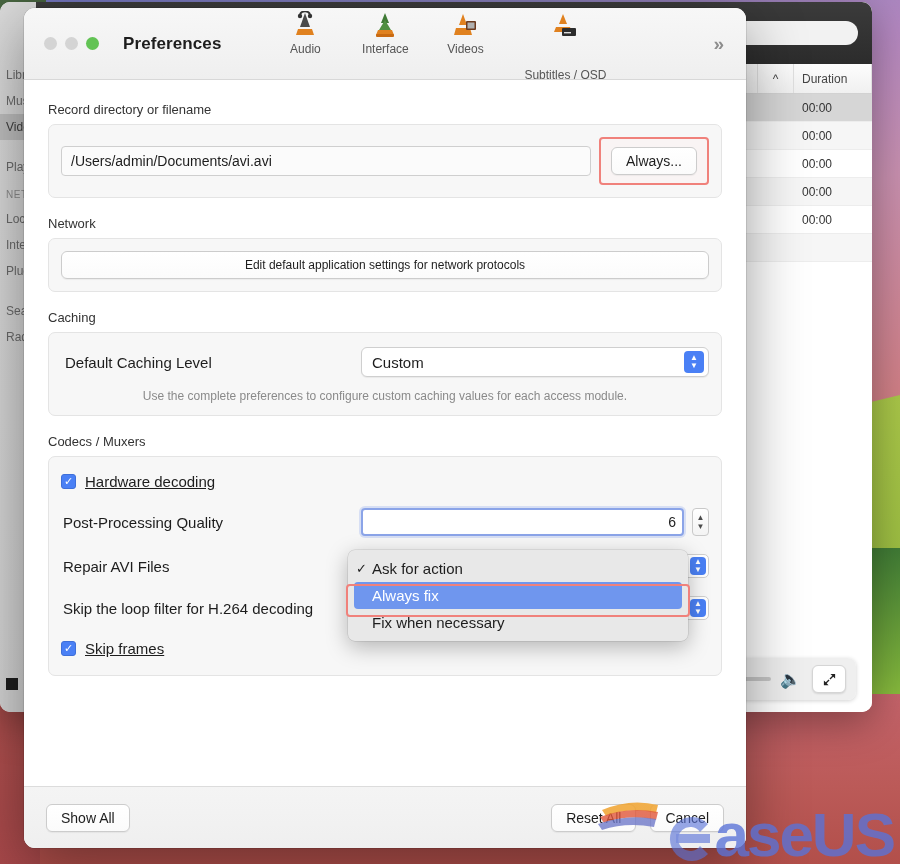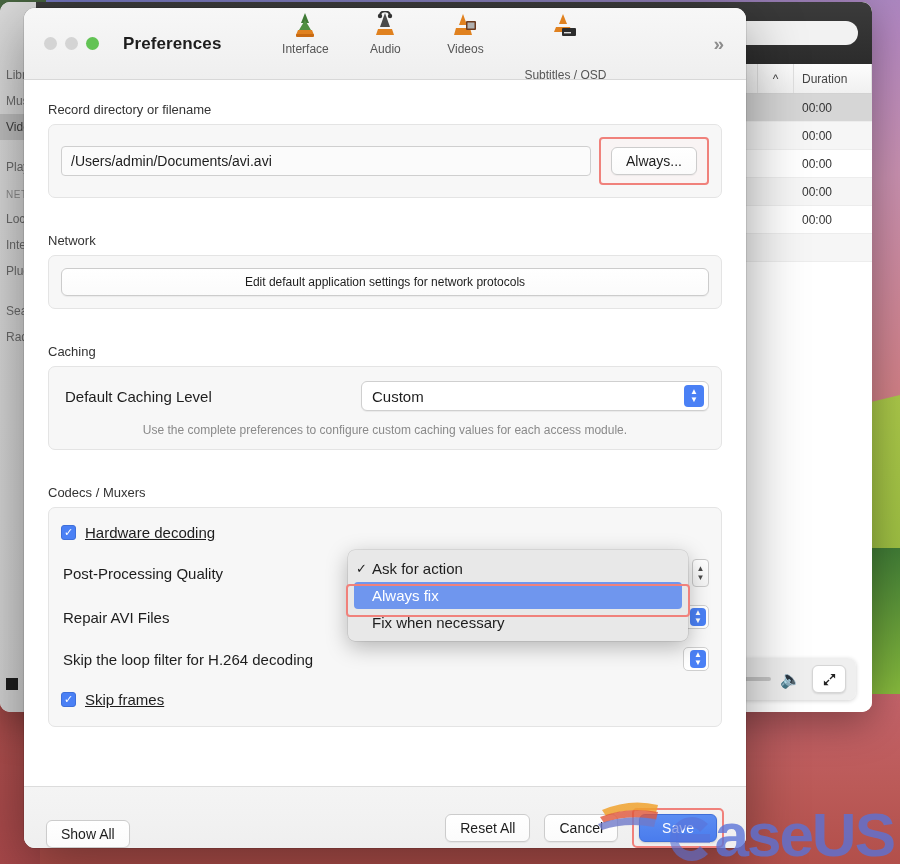--- a/index.html
+++ b/index.html
@@ -197,21 +197,21 @@
   }
   .sec-label {
     font-size: 13px; color: #333;
     margin-bottom: 7px;
   }
   .panel {
     background: #f7f7f7;
     border: 1px solid #e4e4e4;
     border-radius: 7px;
     padding: 14px;
-    margin-bottom: 35px;
+    margin-bottom: 18px;
   }
   .row { display: flex; align-items: center; }
 
   #path-field {
     flex: 1;
     height: 30px;
     background: #fbfbfb;
     border: 1px solid #cfcfcf;
     border-radius: 4px;
     font-size: 14px; color: #1d1d1d;
@@ -336,21 +336,21 @@
     border: 2px solid #f0817b;
     border-radius: 4px;
     z-index: 41;
   }
 
   #prefs-footer {
     height: 62px;
     flex: 0 0 62px;
     background: linear-gradient(180deg,#f4f4f4 0%, #efefef 100%);
     border-top: 1px solid #dcdcdc;
-    display: flex; align-items: flex-end;
+    display: flex; align-items: center;
     padding: 0 22px;
     position: relative;
   }
   #footer-right { margin-left: auto; display: flex; align-items: center; gap: 14px; }
   .btn-primary {
     background: linear-gradient(180deg,#5b8df2 0%, #4a7ced 100%);
     border: 1px solid #3f6fd8;
     color: #fff;
     border-radius: 6px;
     font-size: 14px;
@@ -502,39 +502,39 @@
       <div class="light close"></div>
       <div class="light min"></div>
       <div class="light zoom"></div>
     </div>
     <div id="prefs-title">Preferences</div>
 
     <div id="toolbar-items">
       <div class="tb-item">
         <div class="tb-icon">
           <svg width="26" height="28" viewBox="0 0 26 28">
-            <path d="M13 2 L17 12 L9 12 Z" fill="#3f7a35"></path>
-            <path d="M13 9 L19 19 L7 19 Z" fill="#4f8f40"></path>
-            <path d="M6 19 L20 19 L22 24 L4 24 Z" fill="#e0811f"></path>
-            <rect x="4" y="23" width="18" height="3" rx="1" fill="#c96a12"></rect>
-          </svg>
-        </div>
-        <div class="tb-label">Interface</div>
-      </div>
-      <div class="tb-item">
-        <div class="tb-icon">
-          <svg width="26" height="28" viewBox="0 0 26 28">
             <path d="M13 2 L18 16 L8 16 Z" fill="#4a4a4a"></path>
             <path d="M6 18 L20 18 L22 24 L4 24 Z" fill="#e0811f"></path>
             <path d="M8 3 a6 6 0 0 1 10 0" stroke="#333" stroke-width="2" fill="none"></path>
             <circle cx="8" cy="5" r="2.2" fill="#333"></circle>
             <circle cx="18" cy="5" r="2.2" fill="#333"></circle>
           </svg>
         </div>
         <div class="tb-label">Audio</div>
+      </div>
+      <div class="tb-item">
+        <div class="tb-icon">
+          <svg width="26" height="28" viewBox="0 0 26 28">
+            <path d="M13 2 L17 12 L9 12 Z" fill="#3f7a35"></path>
+            <path d="M13 9 L19 19 L7 19 Z" fill="#4f8f40"></path>
+            <path d="M6 19 L20 19 L22 24 L4 24 Z" fill="#e0811f"></path>
+            <rect x="4" y="23" width="18" height="3" rx="1" fill="#c96a12"></rect>
+          </svg>
+        </div>
+        <div class="tb-label">Interface</div>
       </div>
       <div class="tb-item">
         <div class="tb-icon">
           <svg width="26" height="28" viewBox="0 0 26 28">
             <path d="M11 3 L15 14 L7 14 Z" fill="#e0811f"></path>
             <path d="M4 17 L18 17 L20 24 L2 24 Z" fill="#e0811f"></path>
             <rect x="14" y="10" width="10" height="9" rx="1" fill="#6b3a1f"></rect>
             <rect x="15.5" y="11.5" width="7" height="6" fill="#b0b0b0"></rect>
           </svg>
         </div>
@@ -646,23 +646,20 @@
       </div>
     </div>
     <div id="dropdown-hl"></div>
   </div>
 
   <div id="prefs-footer">
     <div class="btn">Show All</div>
     <div id="footer-right">
       <div class="btn">Reset All</div>
       <div class="btn">Cancel</div>
-      <div id="save-wrap">
-        <div class="btn-primary">Save</div>
-      </div>
     </div>
   </div>
 </div>
 
 <svg id="wm-swoosh" viewBox="0 0 70 34">
   <path d="M8 10 Q36 -2 64 5 L62 13 Q36 7 12 16 Z" fill="#f0a22e" opacity=".85"></path>
   <path d="M6 17 Q34 6 64 12 L62 20 Q34 14 10 23 Z" fill="#e0563a" opacity=".8"></path>
   <path d="M4 24 Q32 14 62 19 L60 27 Q32 22 8 30 Z" fill="#6f79c9" opacity=".8"></path>
 </svg>
 <div id="watermark">

